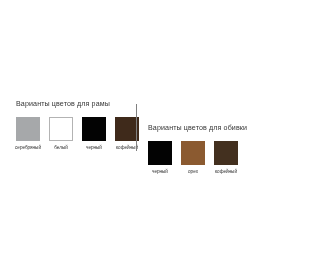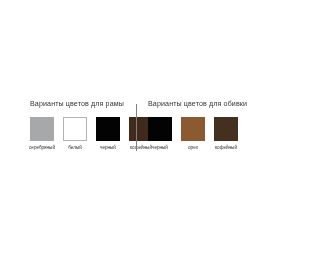--- a/index.html
+++ b/index.html
@@ -33,25 +33,26 @@
     flex-direction: row;
     align-items: flex-start;
   }
 
   .panel {
     position: relative;
     box-sizing: border-box;
   }
   .panel.frame-panel {
     width: 136px;
-    padding-left: 30px;
+    padding-left: 16px;
   }
   .panel.upholstery-panel {
     width: 124px;
     padding-left: 12px;
+    margin-top: 24px;
   }
 
   .panel-title {
     font-size: 7.1px;
     line-height: 9px;
     letter-spacing: 0.12px;
     color: #343434;
     white-space: nowrap;
     margin: 0 0 8px 0;
     font-weight: normal;

